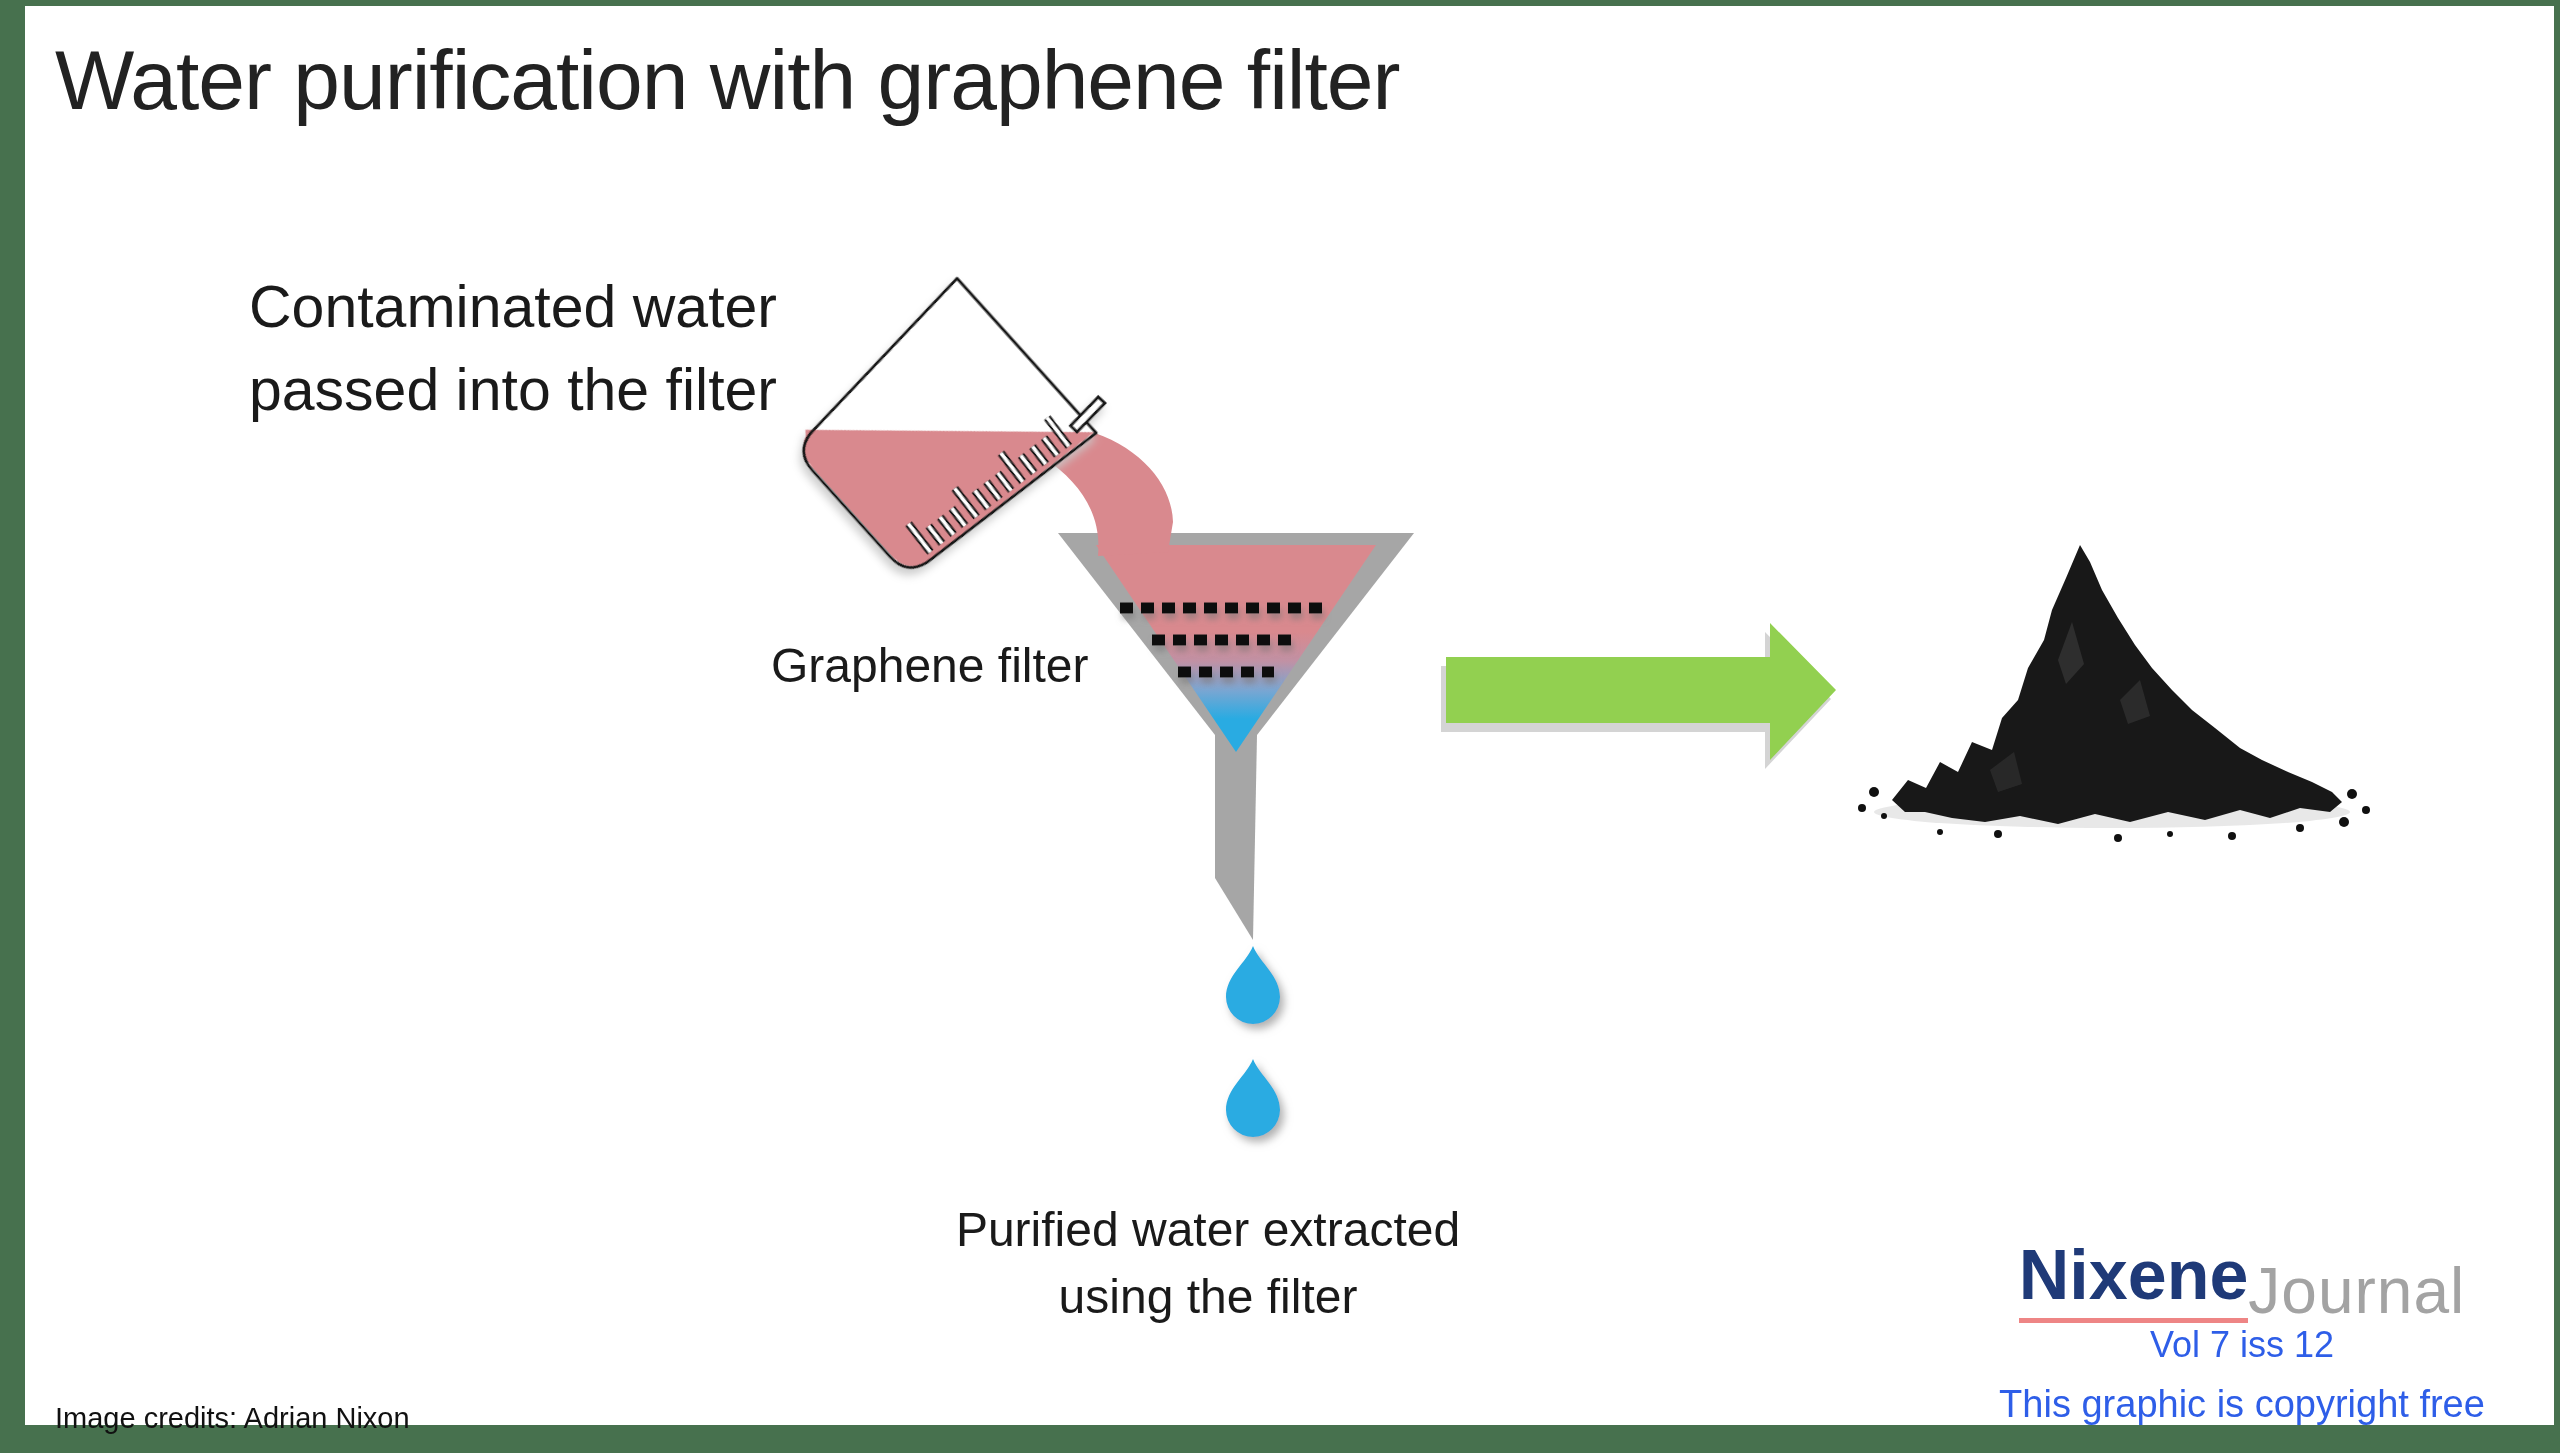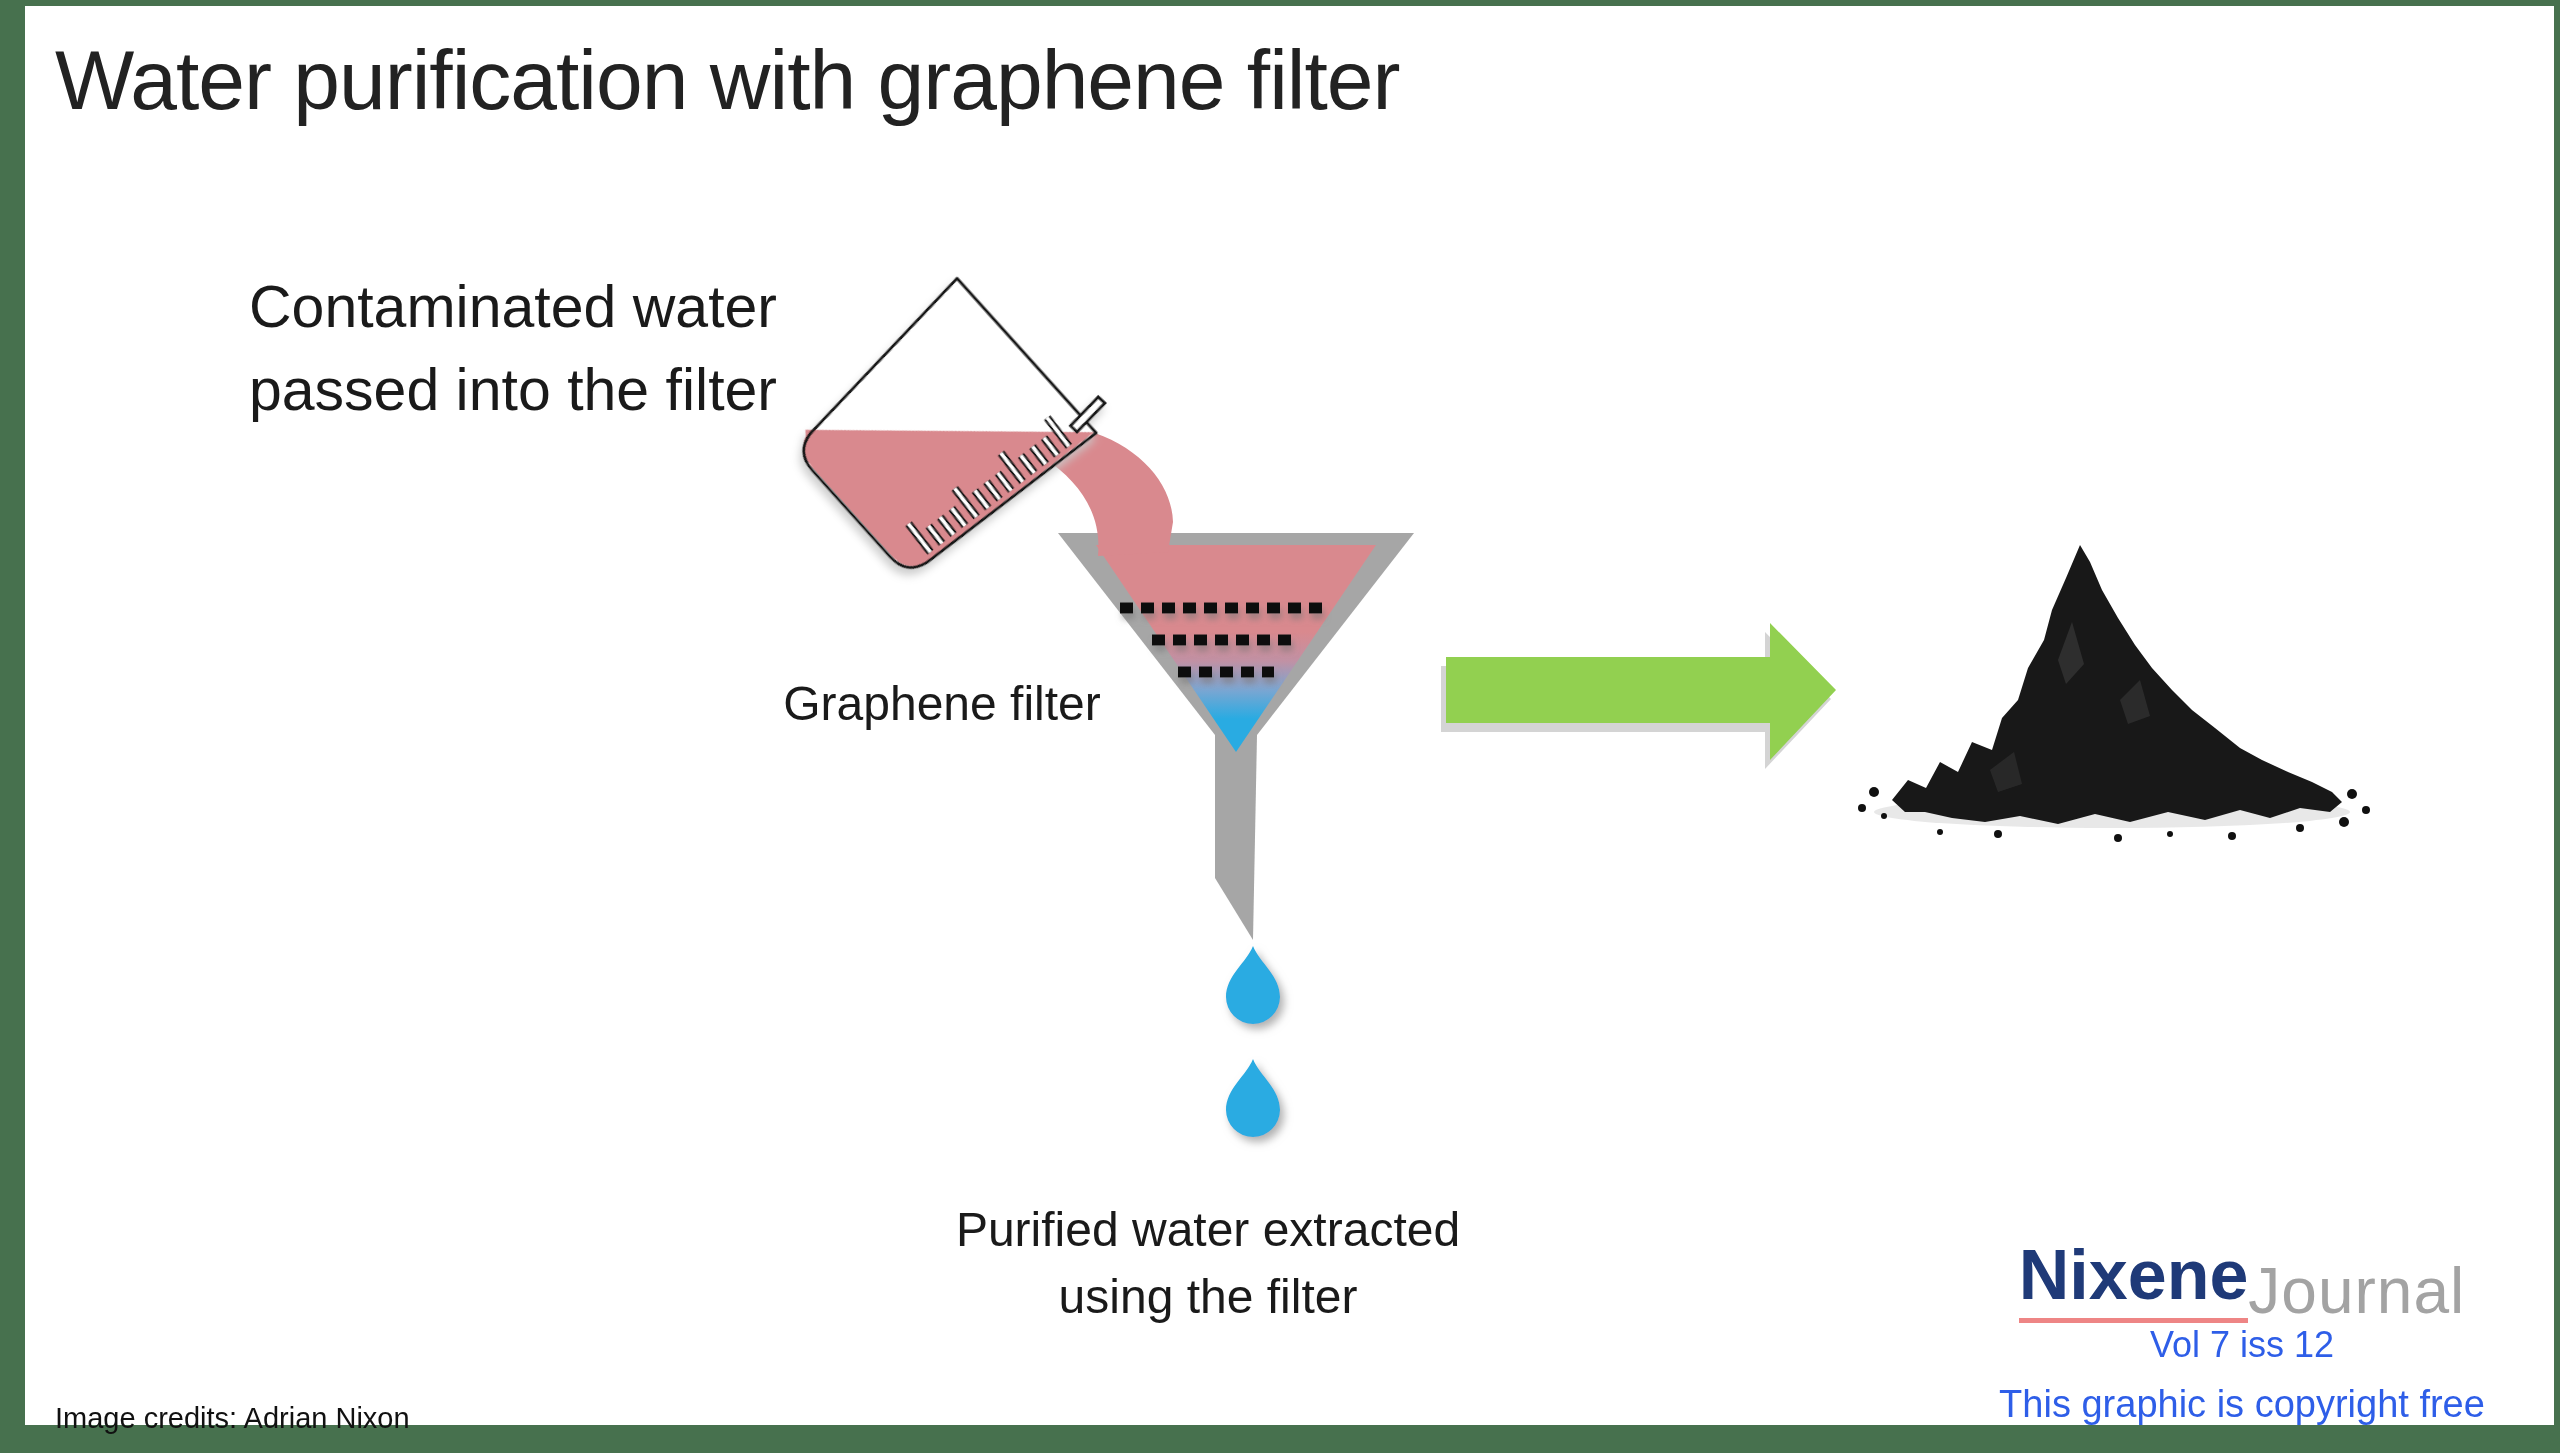--- a/index.html
+++ b/index.html
@@ -26,21 +26,21 @@
     position:absolute;left:25px;top:6px;width:2529px;height:1419px;
     background:#ffffff;
   }
   .abs{position:absolute;}
   .title{
     left:30px;top:24px;font-size:84px;line-height:1.2;letter-spacing:-1px;
     color:#222;white-space:nowrap;
   }
   .note{font-size:48px;line-height:1.4;text-align:center;color:var(--text-black);}
   .note-contaminated{left:178px;top:260px;width:620px;font-size:59px;}
-  .note-graphene-filter{left:746px;top:664px;width:342px;text-align:center;white-space:nowrap;}
+  .note-graphene-filter{left:746px;top:626px;width:342px;text-align:left;white-space:nowrap;}
   .note-purified{left:863px;top:1190px;width:640px;text-align:center;}
   .note-potential{left:1587px;top:872px;width:900px;}
   .credits{left:30px;top:1396px;font-size:29px;color:#111;}
   .logo-block{left:1937px;top:1234px;width:560px;text-align:center;}
   .logo-row{white-space:nowrap;line-height:1;}
   .logo-brand{
     display:inline-block;font-size:70px;font-weight:700;color:var(--brand-navy);
     border-bottom:5px solid var(--brand-underline);padding-bottom:8px;letter-spacing:0px;
   }
   .logo-suffix{

